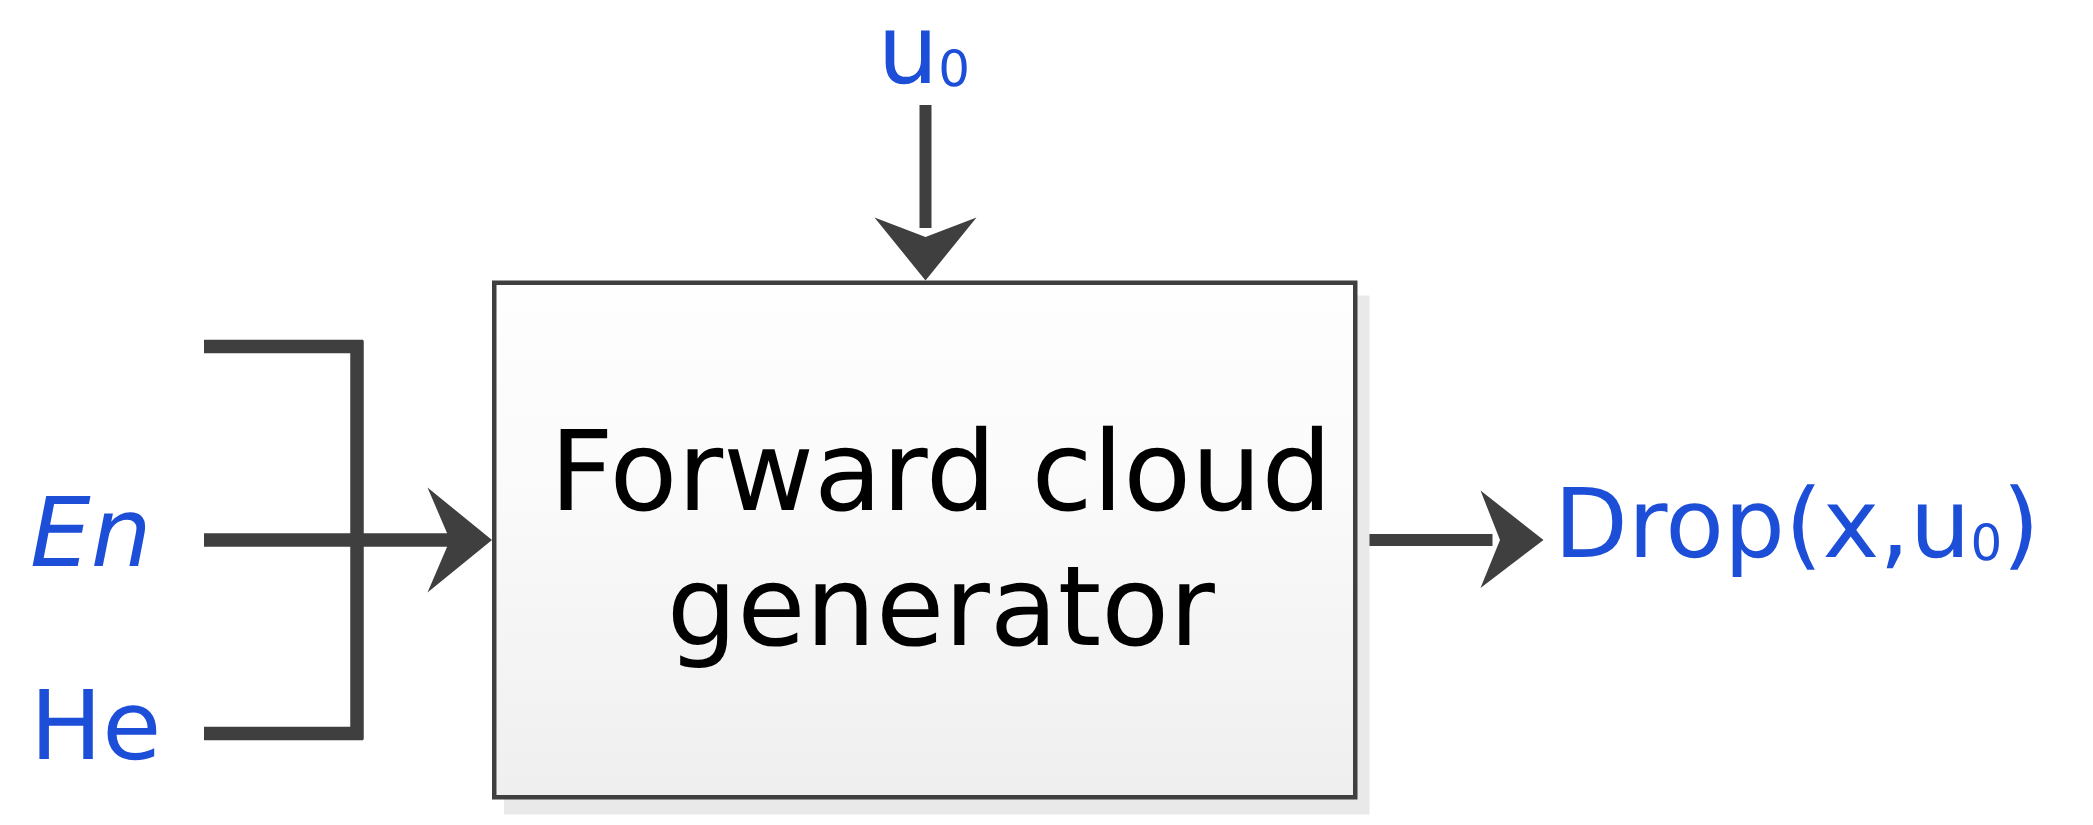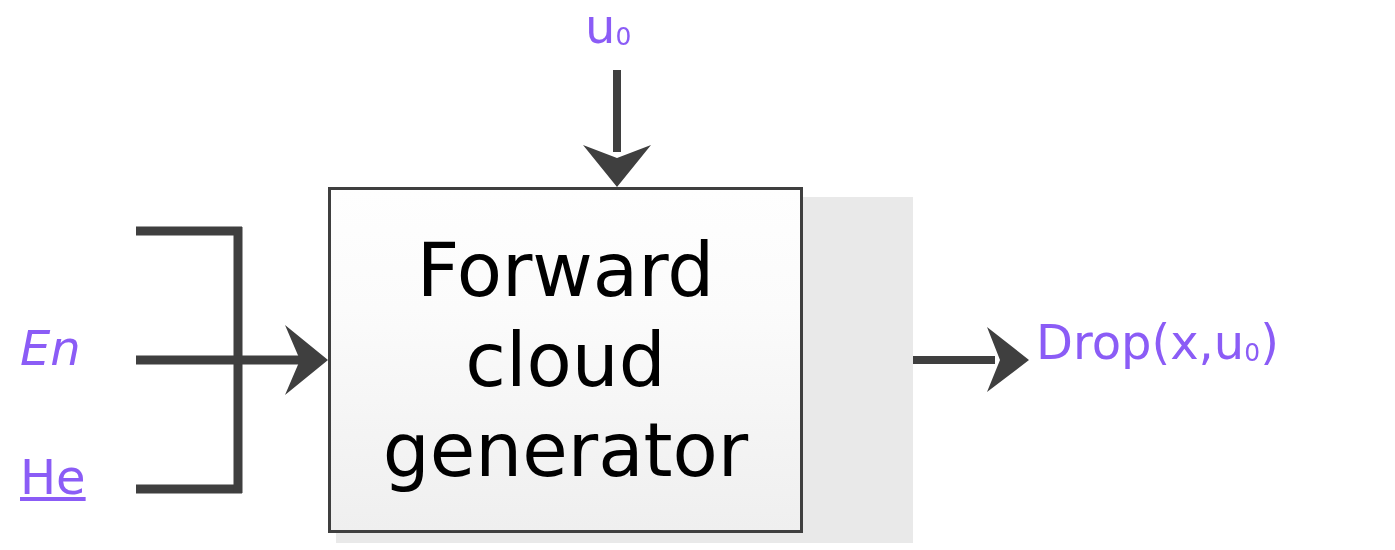--- a/index.html
+++ b/index.html
@@ -17,46 +17,46 @@
   }
   #diagram-svg {
     position: absolute;
     left: 0;
     top: 0;
     width: 1395px;
     height: 550px;
   }
   .diag-label {
     position: absolute;
-    color: #8b5cf6;
+    color: #1d4ed8;
     font-family: "DejaVu Sans", "Liberation Sans", sans-serif;
-    font-size: 48px;
+    font-size: 64px;
     line-height: 1;
     white-space: nowrap;
     letter-spacing: 0px;
     text-align: center;
   }
   .diag-label .sub {
     font-size: 0.52em;
     vertical-align: baseline;
     position: relative;
     top: 0.07em;
     letter-spacing: 0;
   }
   #label-u0      { left: 585px;  top: 2px;   }
   #label-ex      { left: 20px;   top: 196px; }
   #label-en      { left: 20px;   top: 324px; font-style: italic; }
-  #label-he      { left: 20px;   top: 453px; text-decoration: underline; }
+  #label-he      { left: 20px;   top: 453px; }
   #label-output  { left: 1036px; top: 318px; }
 
   #process-box {
     position: absolute;
     left: 328px;
     top: 187px;
-    width: 475px;
+    width: 577px;
     height: 346px;
     box-sizing: border-box;
     border: 3px solid #3f3f3f;
     background: linear-gradient(to bottom, #fefefe 0%, #fbfbfb 35%, #f4f4f4 72%, #efefef 100%);
     display: flex;
     align-items: center;
     justify-content: flex-end;
   }
   #process-box-shadow {
     position: absolute;

